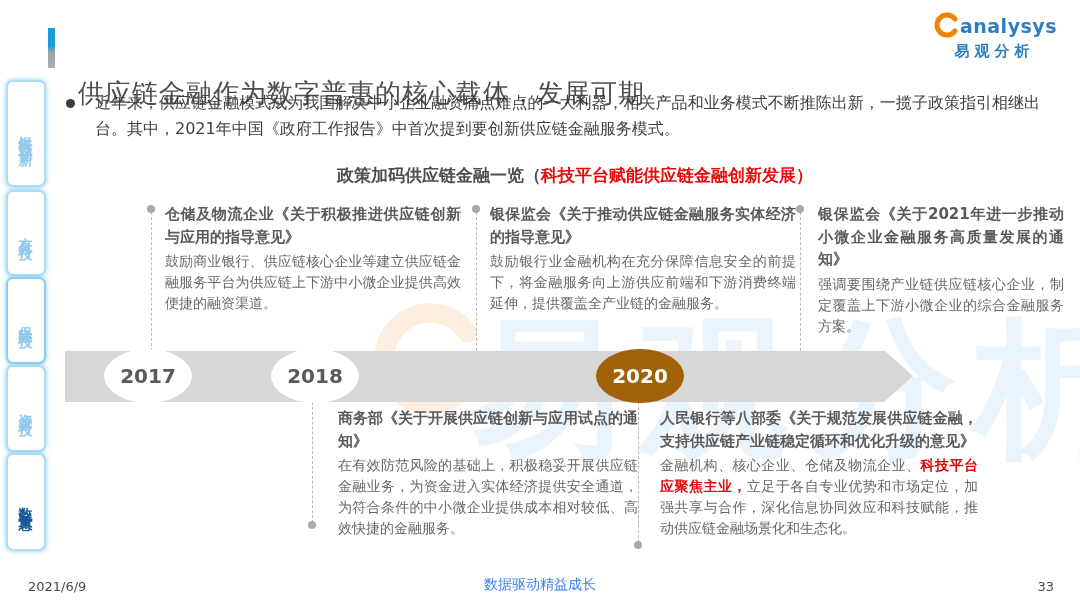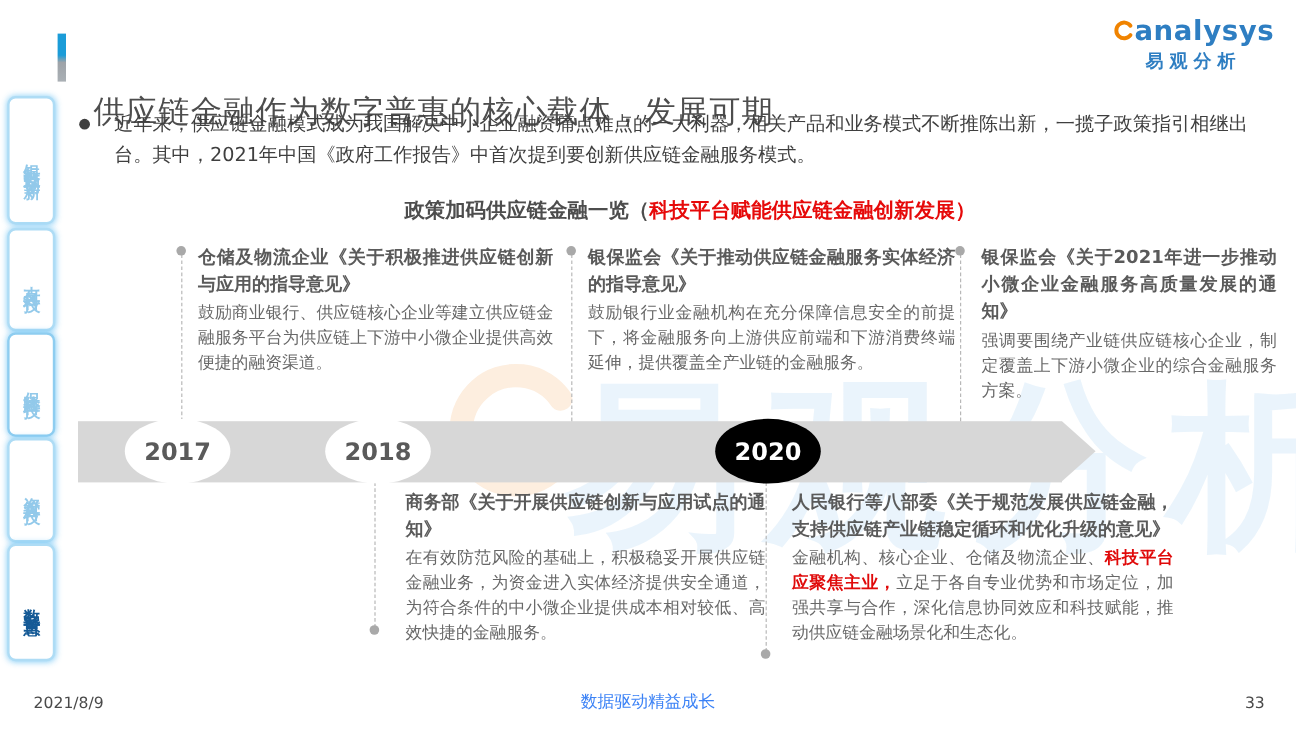--- a/index.html
+++ b/index.html
@@ -6,21 +6,21 @@
   .slide{position:relative;width:1080px;height:608px;background:#ffffff;overflow:hidden;}
 
   
   .accent-bar{position:absolute;left:48px;top:28px;width:7px;height:40px;
     background:linear-gradient(to bottom,#1b9cd8 0%,#1b9cd8 45%,#9ea3a8 60%,#aab0b5 100%);}
   .page-title{position:absolute;left:78px;top:28px;width:860px;font-size:26px;font-weight:normal;color:#4d4d4d;letter-spacing:1px;margin-top:48px;}
 
   
   .logo{position:absolute;right:18px;top:12px;width:135px;text-align:center;}
   .logo-row{display:flex;align-items:center;justify-content:center;}
-  .logo-brand{font-size:23px;font-weight:bold;color:#2e7ec2;letter-spacing:0.5px;}
+  .logo-brand{font-size:19px;font-weight:bold;color:#2e7ec2;letter-spacing:0.5px;}
   .logo-cn{font-size:15px;font-weight:bold;color:#2e7ec2;letter-spacing:5px;margin-top:2px;}
 
   
   .side-tab{position:absolute;left:6px;width:36px;border:2px solid #aedcf5;border-radius:7px;
     box-shadow:0 0 5px rgba(120,200,245,.9);background:#ffffff;
     display:flex;align-items:center;justify-content:center;}
   .side-tab span{writing-mode:vertical-rl;text-orientation:upright;font-size:14px;font-weight:bold;
     color:#92c9ea;letter-spacing:3px;line-height:1;}
   .side-tab.active span{color:#155a96;}
   .tab1{top:80px;height:103px;}
@@ -44,21 +44,21 @@
 
   
   .tl-bar{position:absolute;left:65px;top:351px;width:820px;height:51px;background:#d7d7d7;}
   .tl-arrow{position:absolute;left:885px;top:351px;width:0;height:0;
     border-top:25.5px solid transparent;border-bottom:25.5px solid transparent;border-left:28px solid #d7d7d7;}
   .year{position:absolute;top:349px;width:88px;height:54px;border-radius:50%;background:#ffffff;
     display:flex;align-items:center;justify-content:center;font-size:20px;font-weight:bold;color:#5a5a5a;}
   .y2017{left:104px;}
   .y2018{left:271px;}
   .y2019{left:432px;}
-  .y2020{left:596px;background:#000000;color:#ffffff;}
+  .y2020{left:596px;background:#a16207;color:#ffffff;}
   .y2021{left:756px;background:#c30d0d;color:#ffffff;}
 
   
   .conn{position:absolute;width:0;border-left:1px dashed #b8b8b8;}
   .dot{position:absolute;width:8px;height:8px;border-radius:50%;background:#a9a9a9;}
   .conn-2017{left:151px;top:212px;height:139px;} .dot-2017{left:147px;top:205px;}
   .conn-2019{left:476px;top:212px;height:139px;} .dot-2019{left:472px;top:205px;}
   .conn-2021{left:800px;top:212px;height:139px;} .dot-2021{left:796px;top:205px;}
   .conn-2018{left:312px;top:402px;height:121px;} .dot-2018{left:308px;top:521px;}
   .conn-2020{left:638px;top:402px;height:141px;} .dot-2020{left:634px;top:541px;}
@@ -157,17 +157,17 @@
   </div>
   <div class="event ev-2020">
     <div class="ev-title">人民银行等八部委《关于规范发展供应链金融，支持供应链产业链稳定循环和优化升级的意见》</div>
     <div class="ev-body"><span>金融机构、核心企业、仓储及物流企业、</span><span class="red">科技平台应聚焦主业，</span><span>立足于各自专业优势和市场定位，加强共享与合作，深化信息协同效应和科技赋能，推动供应链金融场景化和生态化。</span></div>
   </div>
   <div class="event ev-2018">
     <div class="ev-title">商务部《关于开展供应链创新与应用试点的通知》</div>
     <div class="ev-body">在有效防范风险的基础上，积极稳妥开展供应链金融业务，为资金进入实体经济提供安全通道，为符合条件的中小微企业提供成本相对较低、高效快捷的金融服务。</div>
   </div>
 
-  <div class="footer-date">2021/8/9</div>
+  <div class="footer-date">2021/6/9</div>
   <div class="footer-motto">数据驱动精益成长</div>
   <div class="footer-page">33</div>
 
 </div>
 
 </body></html>

